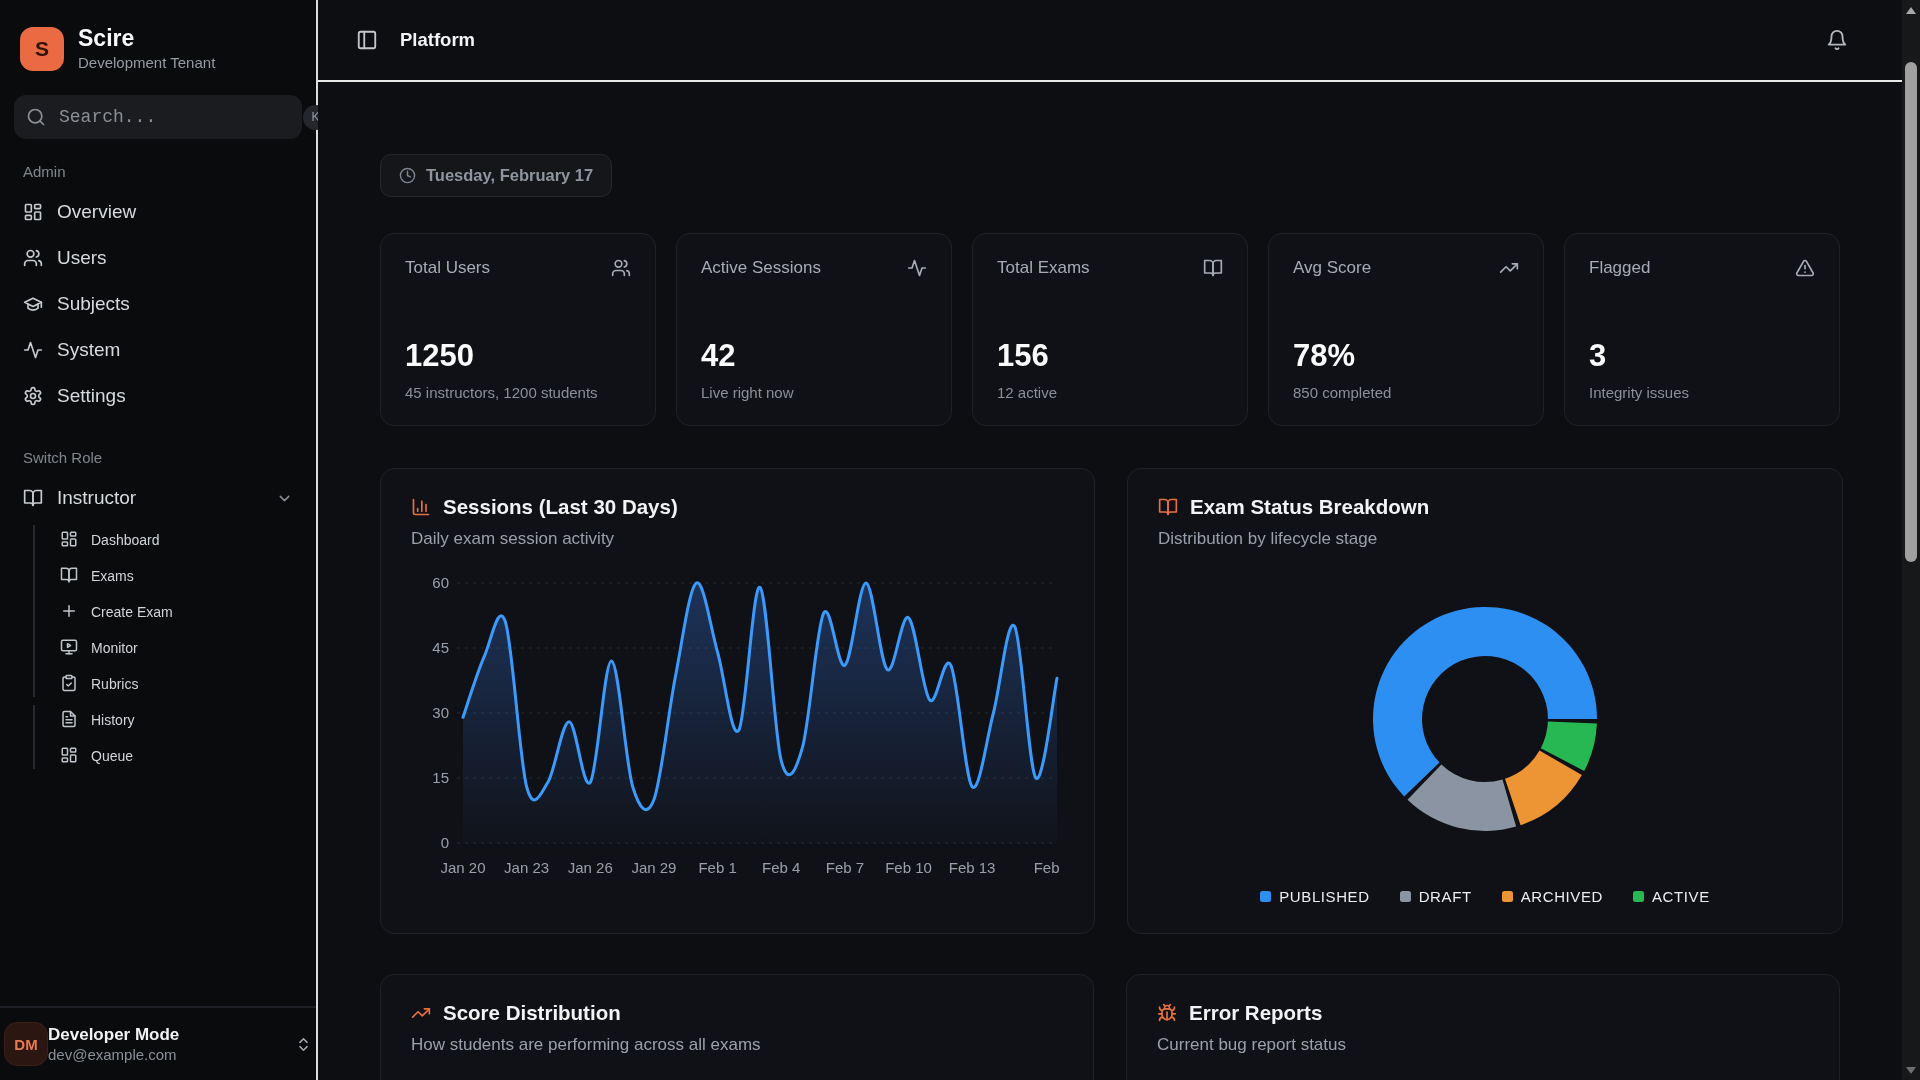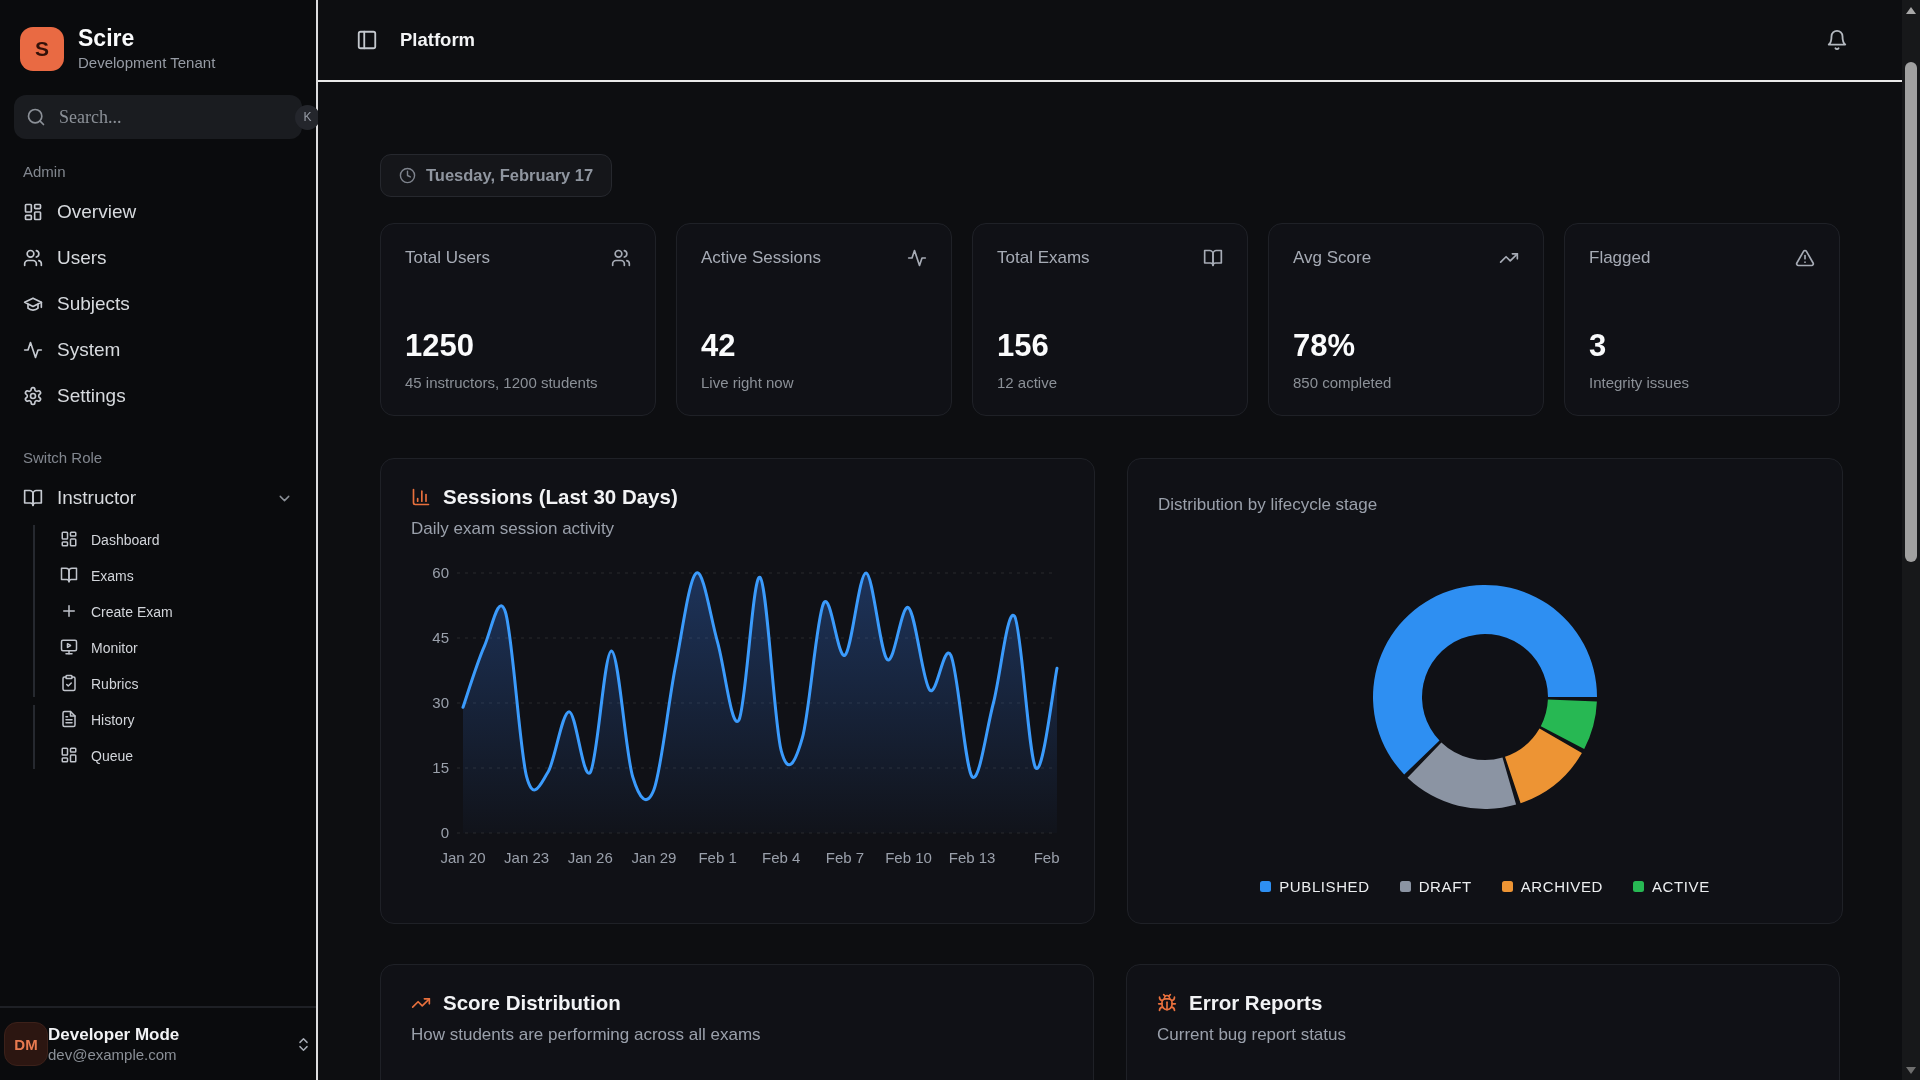--- a/index.html
+++ b/index.html
@@ -18,21 +18,21 @@
     display:flex;flex-direction:column;
   }
   .brand{display:flex;align-items:center;gap:14px;padding:26px 20px 16px;}
   .logo{width:44px;height:44px;border-radius:13px;background:#e96a43;color:#331109;
     font-weight:bold;font-size:21px;display:flex;align-items:center;justify-content:center;flex:none;}
   .brand-name{font-size:23px;font-weight:bold;color:#fafbfc;line-height:1.1;}
   .brand-tenant{font-size:15px;color:#969ba4;margin-top:3px;}
   .search{margin:8px 14px 0;height:44px;background:#1a1c20;border-radius:12px;
     display:flex;align-items:center;gap:11px;padding:0 12px;box-sizing:border-box;}
   .search input{background:transparent;border:none;outline:none;color:#c9cdd3;
-    font-size:18px;flex:1;font-family:Liberation Serif, serif;}
+    font-size:18px;flex:1;font-family:Liberation Mono, monospace;}
   .search input::placeholder{color:#8b9097;}
   .kbd{width:25px;height:25px;border-radius:50%;background:#24262c;color:#969ba4;
     font-size:12px;display:flex;align-items:center;justify-content:center;flex:none;}
   .nav{flex:1;padding:24px 14px 0;overflow:hidden;}
   .section-label{font-size:15px;color:#82878f;padding:0 9px;margin:0 0 9px;}
   .section-label.gap{margin-top:30px;}
   .nav-item{display:flex;align-items:center;gap:14px;padding:12px 9px;border-radius:10px;
     font-size:19px;color:#d7dade;cursor:pointer;}
   .nav-item .ic{display:flex;color:#c6cad1;}
   .nav-item .chev{margin-left:auto;display:flex;color:#8b9097;}
@@ -58,21 +58,21 @@
   .content{flex:1;padding:0 62px;overflow:hidden;}
 
   .hero{margin-top:56px;display:flex;justify-content:space-between;align-items:flex-start;}
   .hero h1{margin:0;font-size:38px;font-weight:bold;letter-spacing:-.5px;color:#ffffff;}
   .hero p{margin:11px 0 0;font-size:20px;color:#a7acb5;}
   .date-badge{margin-top:16px;display:flex;align-items:center;gap:10px;
     background:#15161a;border:1px solid #26282e;border-radius:11px;
     padding:11px 18px;color:#8f959f;font-size:16.5px;font-weight:bold;}
   .date-badge .ic{display:flex;color:#7e838d;}
 
-  .stats{margin-top:26px;display:grid;grid-template-columns:repeat(5,1fr);gap:20px;}
+  .stats{margin-top:36px;display:grid;grid-template-columns:repeat(5,1fr);gap:20px;}
   .stat-card{background:#101116;border:1px solid #1f2127;border-radius:14px;
     padding:24px;height:193px;box-sizing:border-box;display:flex;flex-direction:column;}
   .stat-top{display:flex;justify-content:space-between;align-items:center;color:#a6abb5;font-size:17px;}
   .stat-top .ic{display:flex;color:#a6abb5;}
   .stat-value{margin-top:auto;font-size:31px;font-weight:bold;color:#fafbfc;}
   .stat-sub{margin-top:10px;font-size:15px;color:#8b9097;}
 
   .charts{margin-top:42px;display:grid;grid-template-columns:1fr 1fr;gap:32px;}
   .chart-card{background:#101116;border:1px solid #1f2127;border-radius:14px;
     padding:26px 30px;height:466px;box-sizing:border-box;display:flex;flex-direction:column;}
@@ -426,20 +426,29 @@
                 <text x="497.5" y="306" text-anchor="middle" font-size="15" fill="#9aa0ab">Feb 10</text>
                 <text x="561.1" y="306" text-anchor="middle" font-size="15" fill="#9aa0ab">Feb 13</text>
                 <text x="646" y="306" text-anchor="middle" font-size="15" fill="#9aa0ab">Feb 17</text>
       <path d="M52,150.3C55.5,140.2 66.1,105.6 73.2,89.7C80.3,73.8 87.4,33.3 94.4,55C101.5,76.7 108.6,192.9 115.6,219.7C122.7,246.4 129.8,226.2 136.9,215.3C143.9,204.5 151,154.7 158.1,154.7C165.1,154.7 172.2,225.4 179.3,215.3C186.4,205.2 193.4,93.3 200.5,94C207.6,94.7 214.6,196.6 221.7,219.7C228.8,242.8 235.9,250.7 242.9,232.7C250,214.6 257.1,147.4 264.1,111.3C271.2,75.2 278.3,20.3 285.4,16C292.4,11.7 299.5,60.8 306.6,85.3C313.6,109.9 320.7,174.2 327.8,163.3C334.9,152.5 341.9,15.3 349,20.3C356.1,25.4 363.1,166.9 370.2,193.7C377.3,220.4 384.4,205.2 391.4,180.7C398.5,156.1 405.6,60.1 412.6,46.3C419.7,32.6 426.8,103.4 433.9,98.3C440.9,93.3 448,15.3 455.1,16C462.1,16.7 469.2,96.9 476.3,102.7C483.4,108.4 490.4,45.6 497.5,50.7C504.6,55.7 511.6,125.1 518.7,133C525.8,140.9 532.9,83.9 539.9,98.3C547,112.8 554.1,211.7 561.1,219.7C568.2,227.6 575.3,172.7 582.4,146C589.4,119.3 596.5,48.5 603.6,59.3C610.6,70.2 617.7,202.3 624.8,211C631.9,219.7 642.5,127.9 646,111.3L646,276 L52,276 Z" fill="url(#areaGrad)"></path>
       <path d="M52,150.3C55.5,140.2 66.1,105.6 73.2,89.7C80.3,73.8 87.4,33.3 94.4,55C101.5,76.7 108.6,192.9 115.6,219.7C122.7,246.4 129.8,226.2 136.9,215.3C143.9,204.5 151,154.7 158.1,154.7C165.1,154.7 172.2,225.4 179.3,215.3C186.4,205.2 193.4,93.3 200.5,94C207.6,94.7 214.6,196.6 221.7,219.7C228.8,242.8 235.9,250.7 242.9,232.7C250,214.6 257.1,147.4 264.1,111.3C271.2,75.2 278.3,20.3 285.4,16C292.4,11.7 299.5,60.8 306.6,85.3C313.6,109.9 320.7,174.2 327.8,163.3C334.9,152.5 341.9,15.3 349,20.3C356.1,25.4 363.1,166.9 370.2,193.7C377.3,220.4 384.4,205.2 391.4,180.7C398.5,156.1 405.6,60.1 412.6,46.3C419.7,32.6 426.8,103.4 433.9,98.3C440.9,93.3 448,15.3 455.1,16C462.1,16.7 469.2,96.9 476.3,102.7C483.4,108.4 490.4,45.6 497.5,50.7C504.6,55.7 511.6,125.1 518.7,133C525.8,140.9 532.9,83.9 539.9,98.3C547,112.8 554.1,211.7 561.1,219.7C568.2,227.6 575.3,172.7 582.4,146C589.4,119.3 596.5,48.5 603.6,59.3C610.6,70.2 617.7,202.3 624.8,211C631.9,219.7 642.5,127.9 646,111.3" fill="none" stroke="#3b9bfc" stroke-width="3" stroke-linecap="round" stroke-linejoin="round"></path>
     </svg>
             </div>
         </section>
 
         <section class="chart-card">
+          <div class="chart-title">
+            <span class="ic">
+                <svg width="20" height="20" viewBox="0 0 24 24" fill="none" stroke="currentColor" stroke-width="2" stroke-linecap="round" stroke-linejoin="round">
+                  <path d="M2 3h6a4 4 0 0 1 4 4v14a3 3 0 0 0-3-3H2z"></path>
+                  <path d="M22 3h-6a4 4 0 0 0-4 4v14a3 3 0 0 1 3-3h7z"></path>
+                </svg>
+              </span>
+            <span>Exam Status Breakdown</span>
+          </div>
           <div class="chart-sub">Distribution by lifecycle stage</div>
           <div class="chart-body" id="donut-chart">
               <svg class="chart-svg" width="654" height="316" viewBox="0 0 654 316">
                 <path d="M246.2,235.5 A112,112 0 1 1 439,157.9 L390,157.9 A63,63 0 1 0 281.5,201.6 Z" fill="#2e8ff2"></path>
                 <path d="M438.9,162.6 A112,112 0 0 1 426.2,210 L382.8,187.2 A63,63 0 0 0 389.9,160.6 Z" fill="#27b853"></path>
                 <path d="M423.9,214.1 A112,112 0 0 1 362.6,264.2 L347,217.7 A63,63 0 0 0 381.5,189.5 Z" fill="#ed9434"></path>
                 <path d="M358.1,265.6 A112,112 0 0 1 249.5,238.8 L283.4,203.5 A63,63 0 0 0 344.5,218.5 Z" fill="#8b94a3"></path>
               </svg>
             </div>
           <div class="legend" id="donut-legend">

